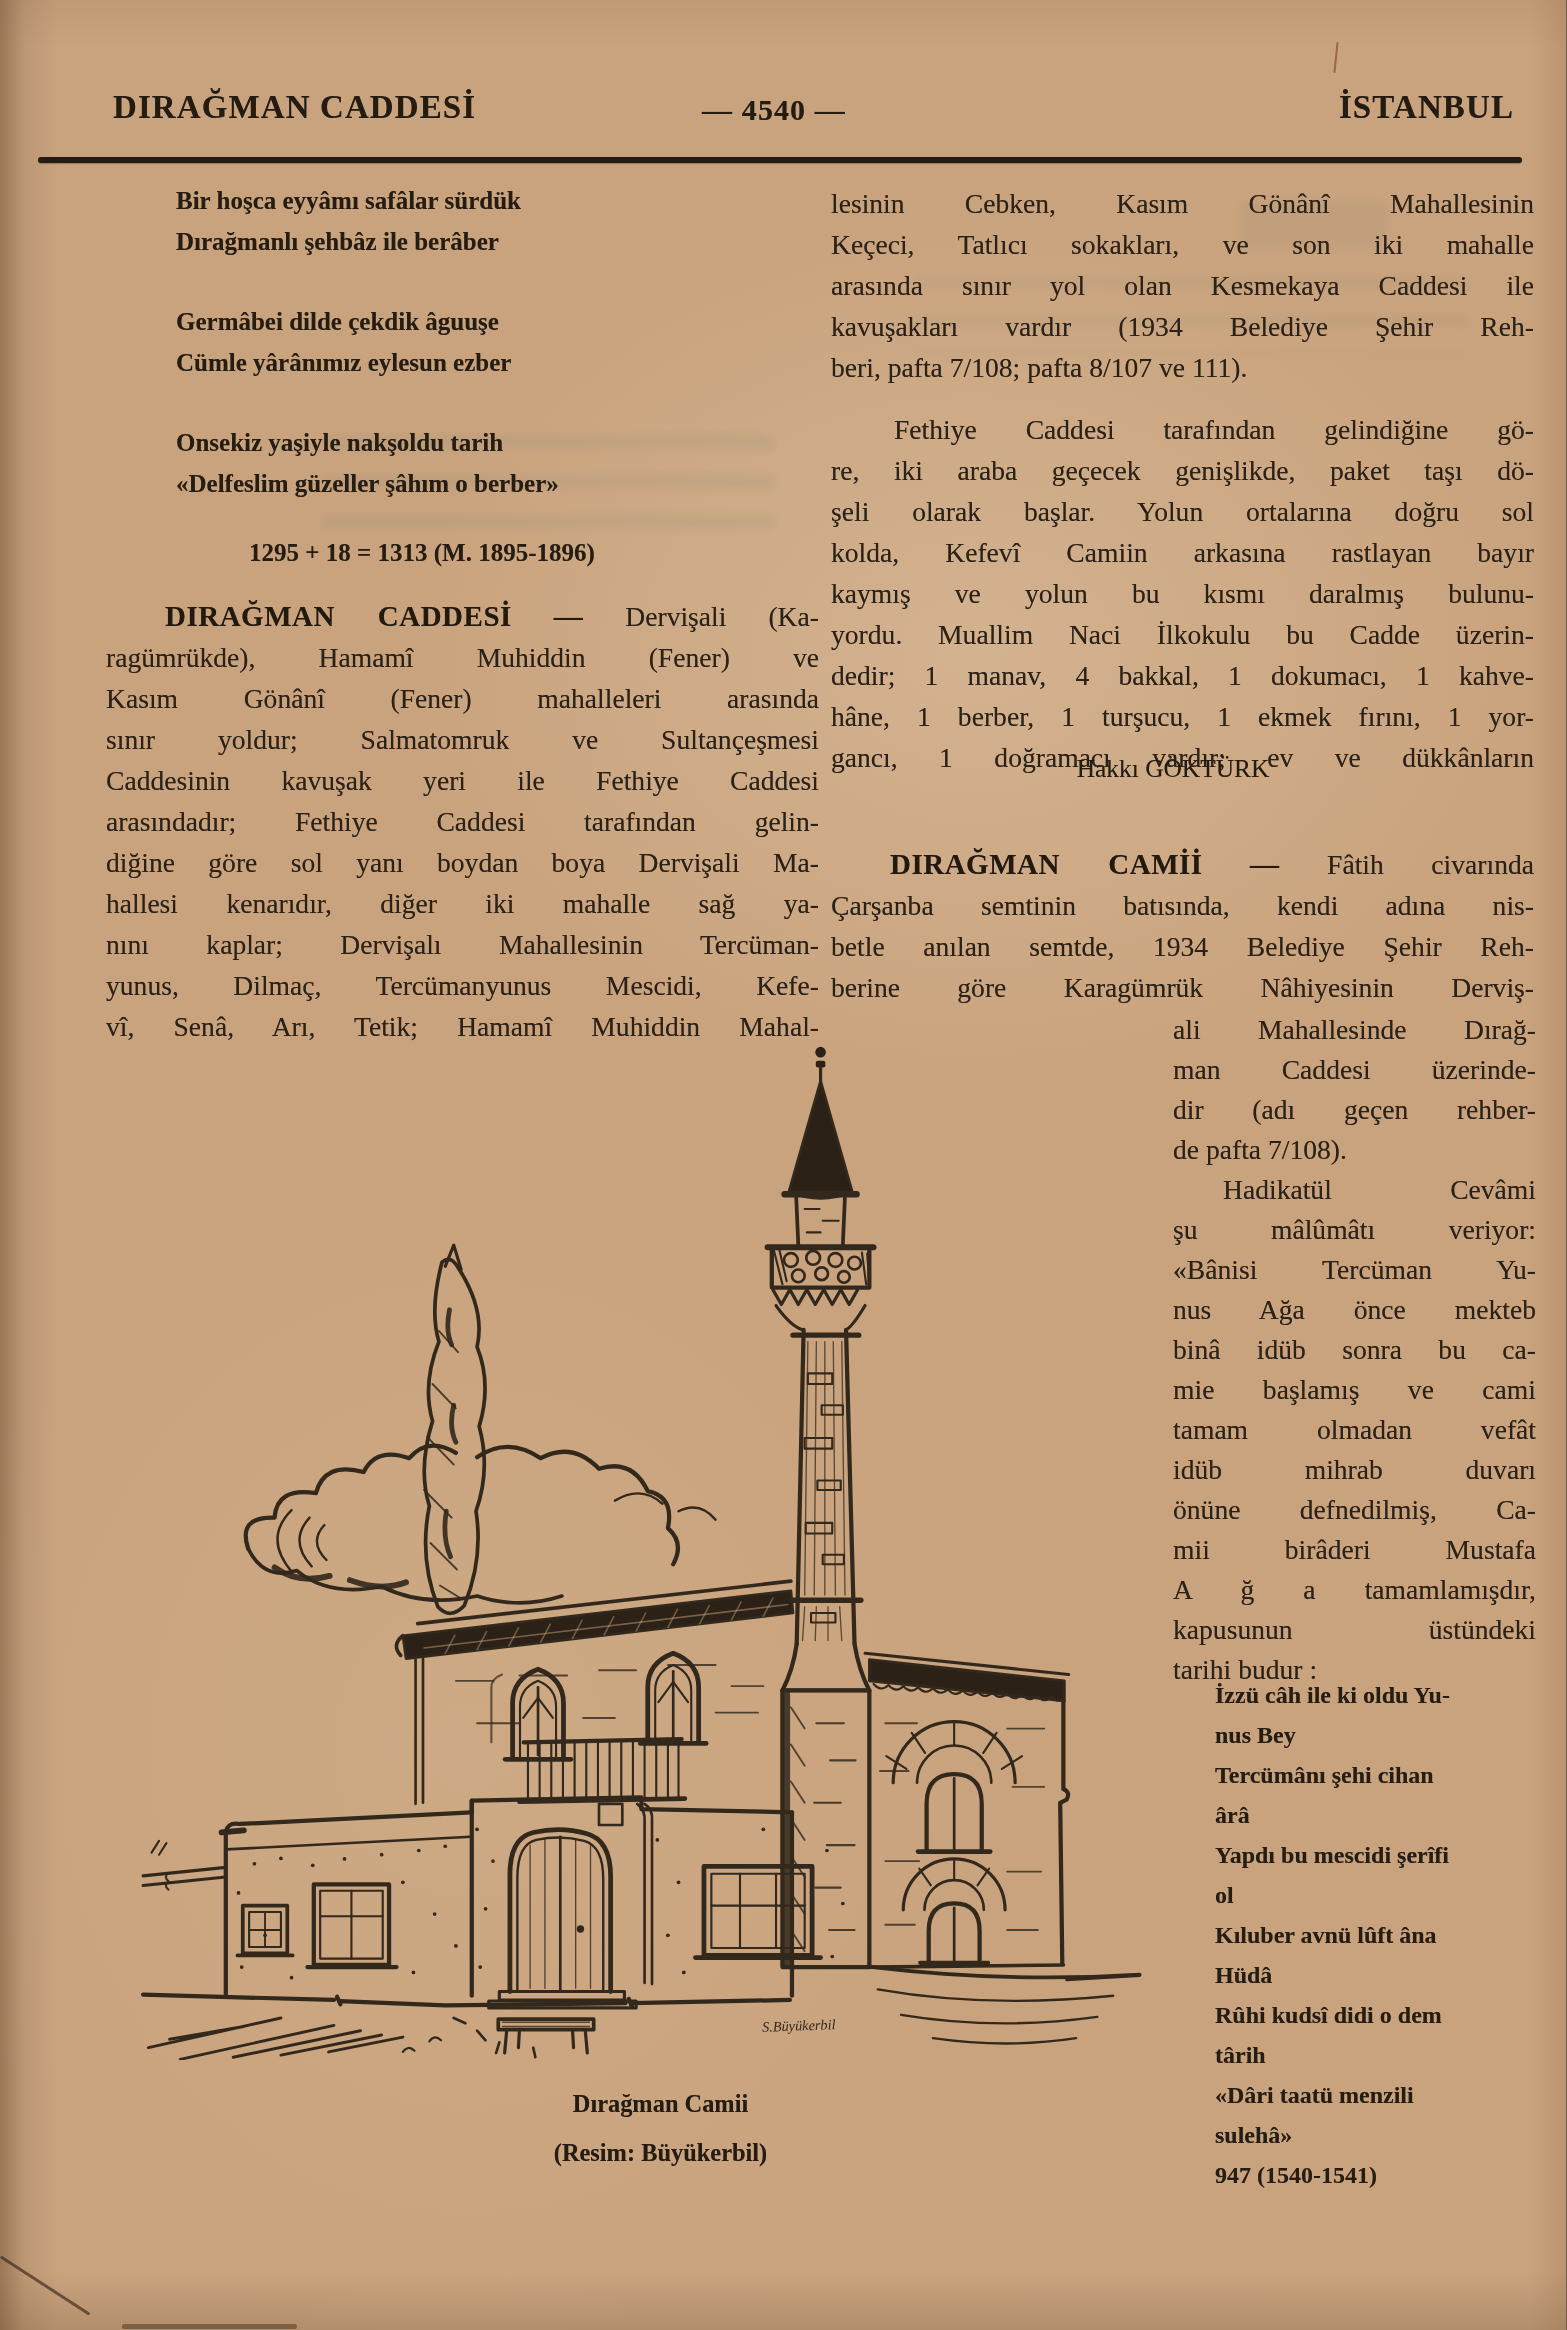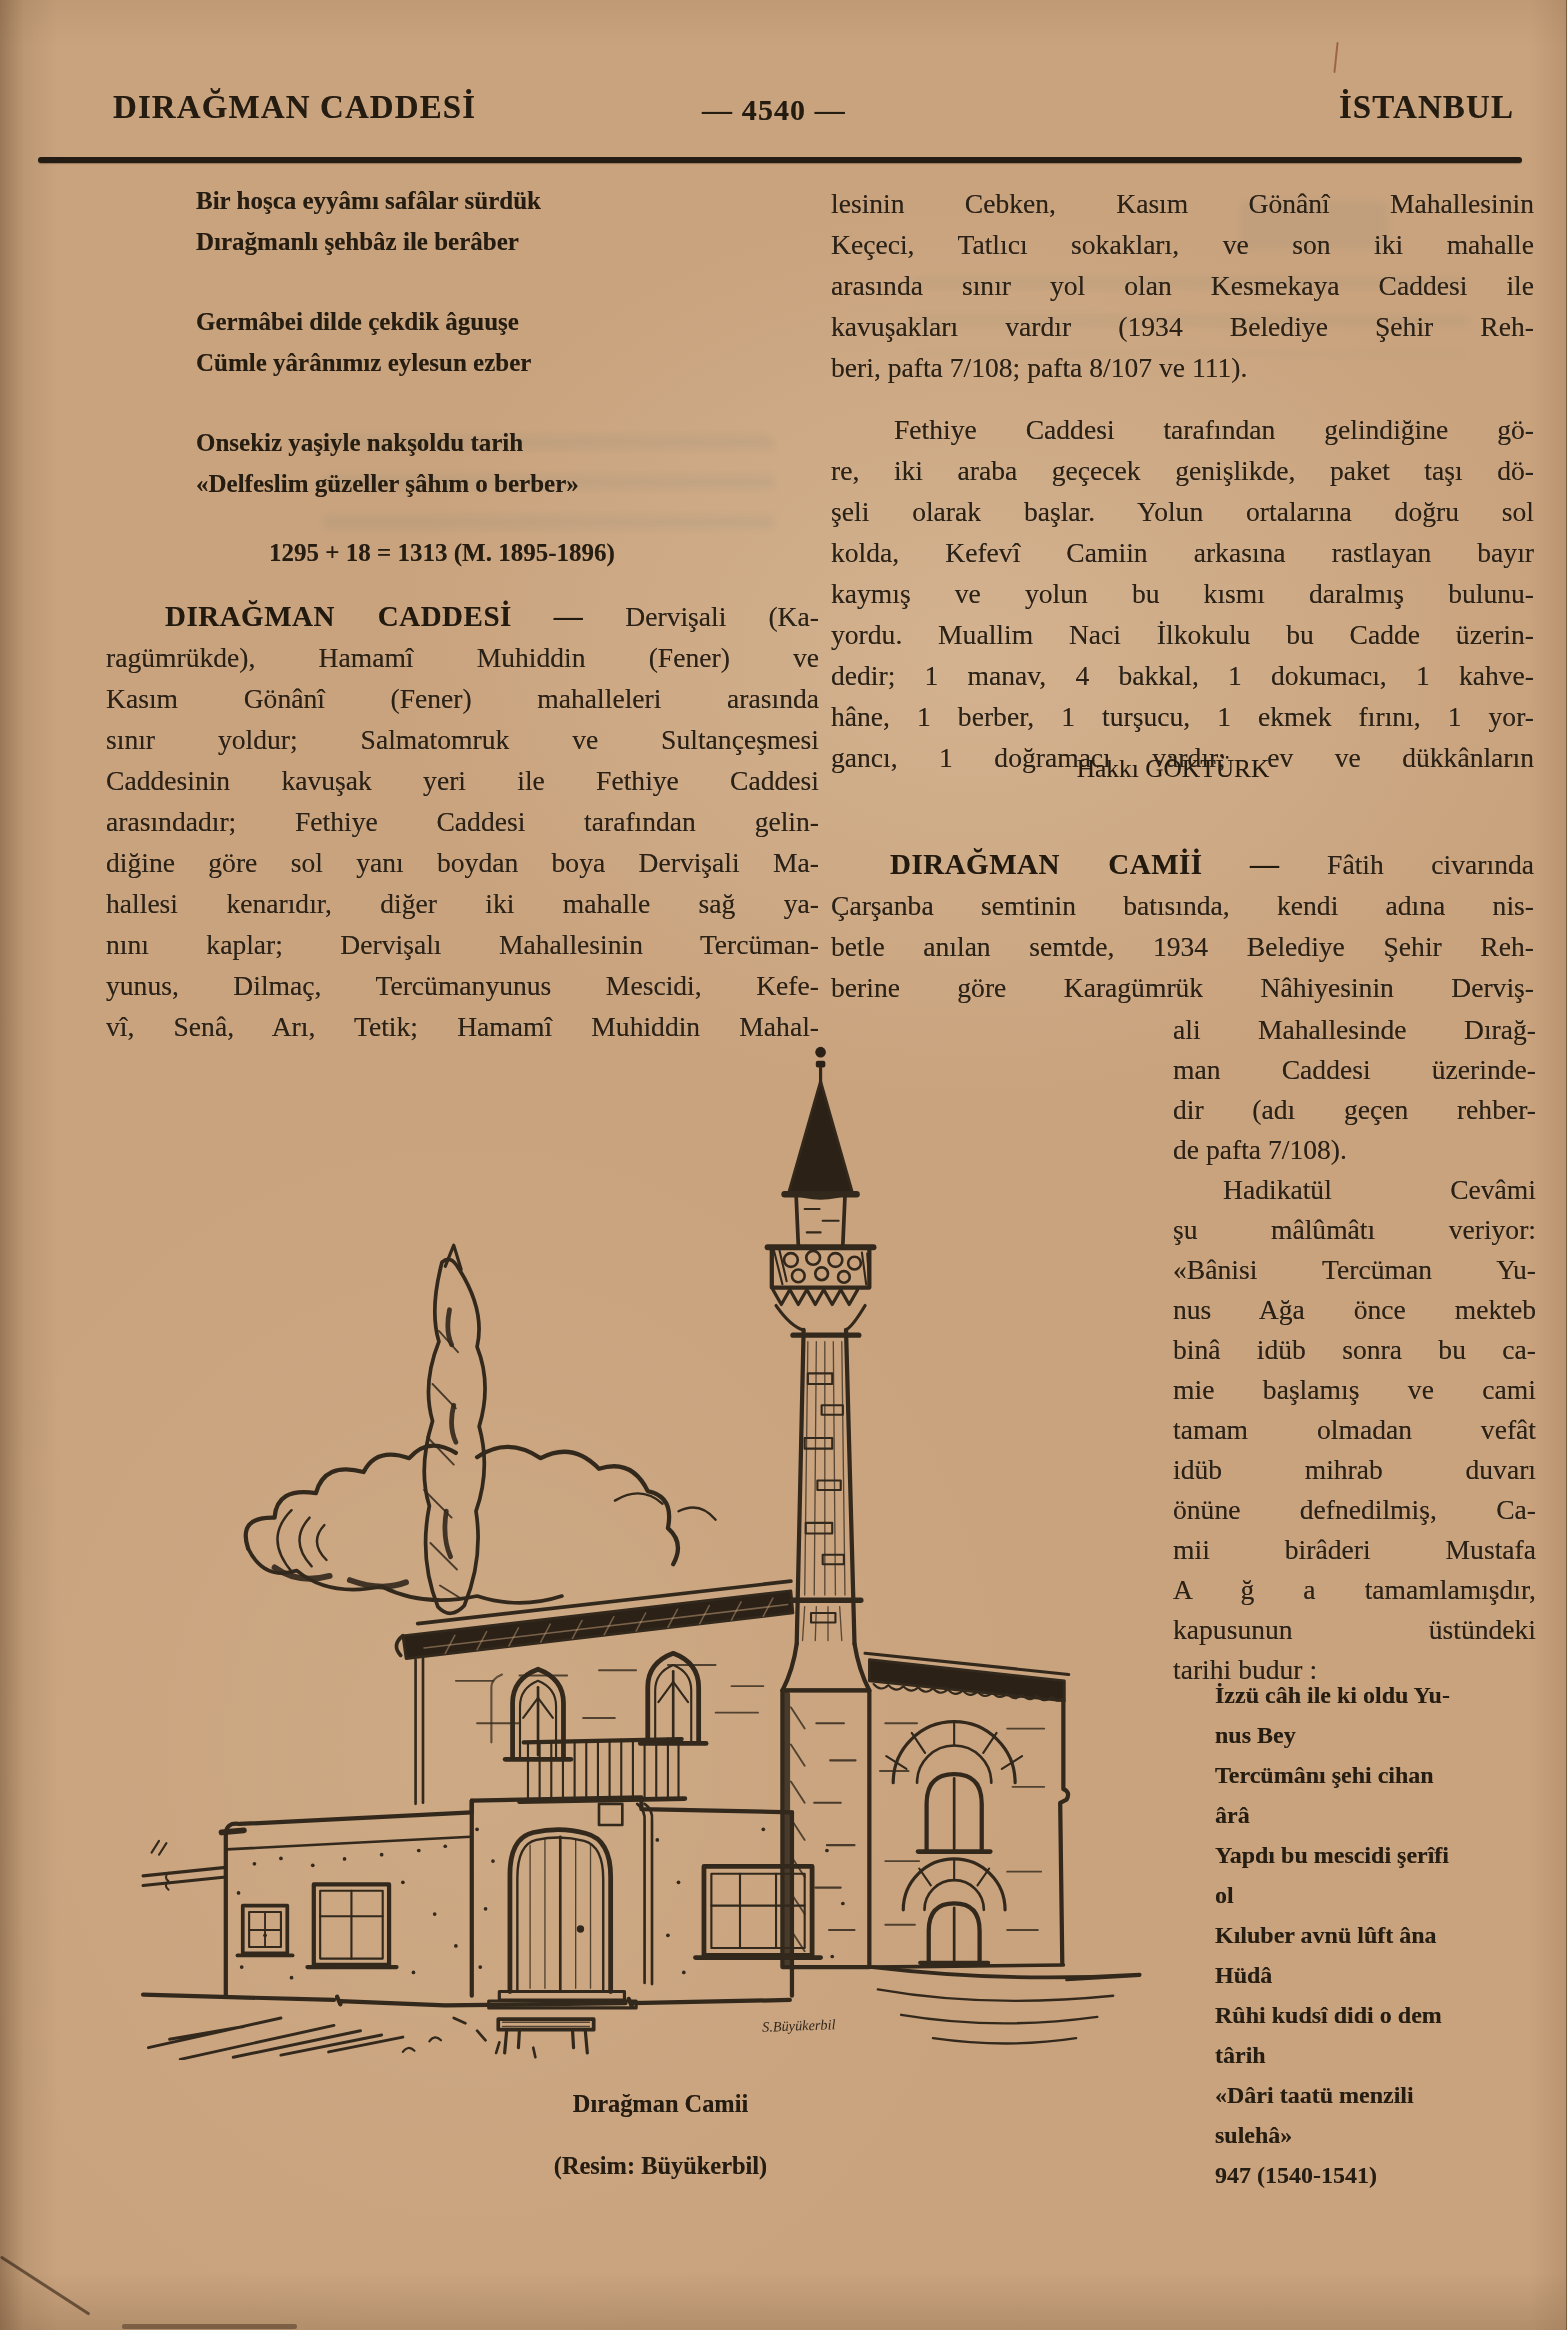--- a/index.html
+++ b/index.html
@@ -22,21 +22,21 @@
   .hdr{font-weight:bold;font-size:33px;letter-spacing:1.1px;color:#241b11;}
   #hdr-left{left:113px;top:89px;}
   #hdr-center{left:684px;top:93px;width:180px;text-align:center;font-size:30px;}
   #hdr-right{left:1325px;top:89px;width:189px;text-align:right;}
   #rule{left:38px;top:157px;width:1484px;height:6.4px;background:#241b12;border-radius:3.7px;
         box-shadow:0 1.1px 1.1px rgba(60,40,25,.35);}
   
   .col div{line-height:41px;text-align:justify;text-align-last:justify;}
   .nat{text-align:left !important;text-align-last:auto !important;}
   
-  #poem{left:176px;top:180px;width:631px;font-size:25px;font-weight:bold;color:#261d12;margin-left:20px;}
+  #poem{left:176px;top:180px;width:631px;font-size:25px;font-weight:bold;color:#261d12;}
   #poem .pl{line-height:41px;text-align:left;}
   .pgap{height:39px;}
   #chronogram{padding-left:73px;margin-top:27.6px;line-height:41px;text-align:left;}
   
   #art1-left{left:106px;top:596px;width:713px;font-size:27.6px;}
   .ind112{text-indent:59px;}
   .ind118{text-indent:63px;}
   .ind95{text-indent:50px;}
   .inhead{font-weight:bold;font-size:29px;color:#22190f;letter-spacing:0.5px;}
   
@@ -44,21 +44,21 @@
   .pbreak{margin-top:21px;}
   #sig1{left:831px;top:754px;width:684px;text-align:center;font-size:25.4px;font-weight:normal;color:#241b11;}
   #art2-head{left:831px;top:844px;width:703px;font-size:27.6px;}
   #art2-head div{line-height:41px;text-align:justify;text-align-last:justify;}
   #narrow{left:1173px;top:1010px;width:363px;font-size:27.6px;}
   #narrow div{line-height:40px;text-align:justify;text-align-last:justify;}
   #verses{left:1215px;top:1675px;width:318px;font-size:24px;font-weight:bold;color:#261d12;}
   #verses div{line-height:40px;text-align:left;}
   
   #caption{left:496px;top:2090px;width:329px;text-align:center;font-size:24.4px;font-weight:bold;color:#241b11;}
-  #caption .cap2{margin-top:34px;}
+  #caption .cap2{margin-top:21px;}
   
   #mosque{left:106px;top:1034px;width:1039px;height:1026px;}
   
   .ghost{pointer-events:none;filter:blur(3.7px);opacity:.8;}
   #ghost1{left:323px;top:435px;width:451px;height:114px;
     background:repeating-linear-gradient(180deg, rgba(100,118,104,.12) 0 13.8px, rgba(0,0,0,0) 13.8px 40px);border-radius:9.5px;}
   #ghost2{left:912px;top:276px;width:557px;height:80px;
     background:repeating-linear-gradient(180deg, rgba(100,118,104,.08) 0 12.7px, rgba(0,0,0,0) 12.7px 38px);border-radius:9.5px;}
   #ghost3{left:1240px;top:201px;width:148px;height:48px;
     background:rgba(100,118,104,.10);border-radius:7.4px;}

